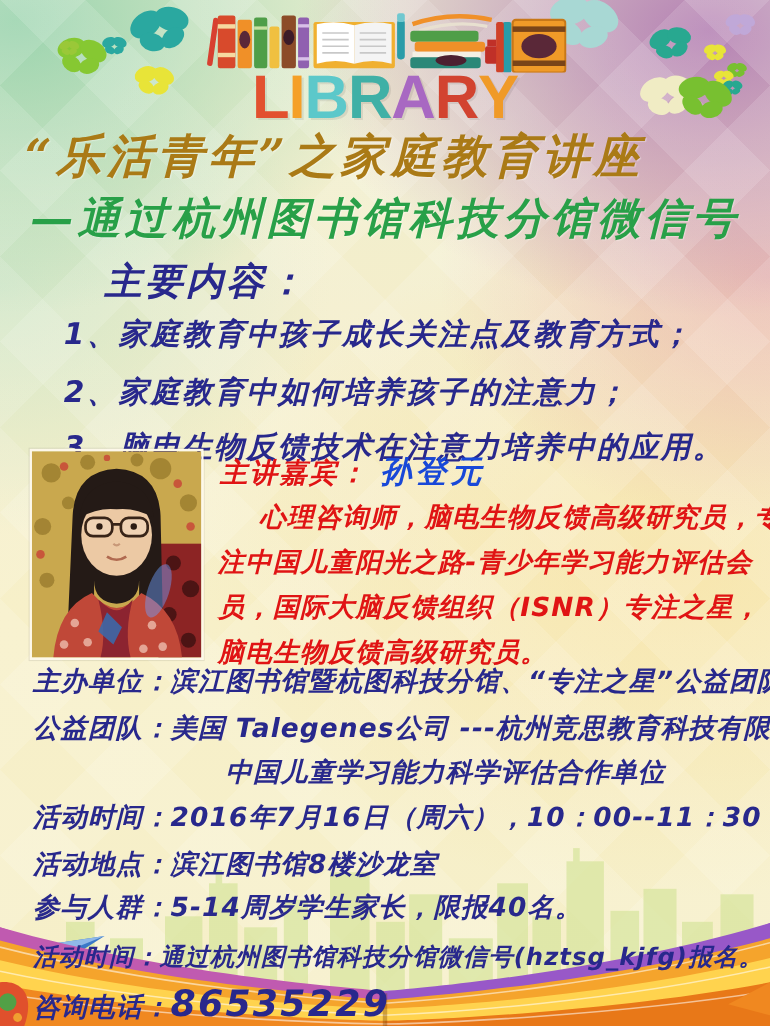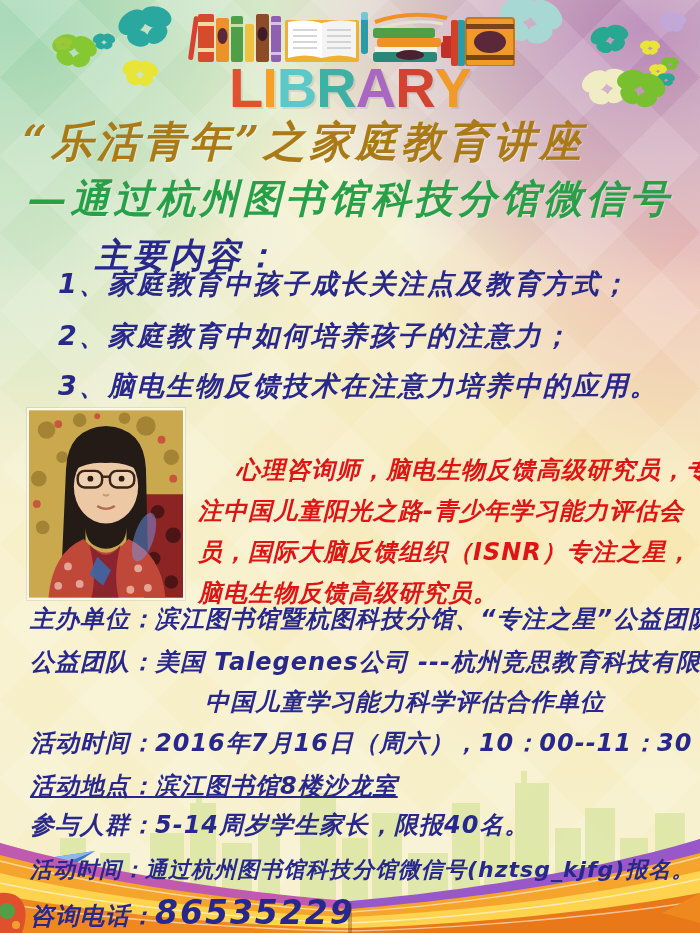--- a/index.html
+++ b/index.html
@@ -29,35 +29,35 @@
                  font-family:"Liberation Sans", sans-serif; text-shadow:2px 2px 0 rgba(0,0,0,.08); }
   .title1 { position:absolute; top:114px; left:0; width:608px; text-align:center;
             font-size:42px; font-weight:bold; font-style:italic; letter-spacing:4px;
             font-family:"DejaVu Serif", serif; }
   .title2 { position:absolute; top:172px; left:0; width:700px; text-align:center;
             font-size:39px; font-weight:bold; font-style:italic; letter-spacing:4px;
             font-family:"DejaVu Serif", serif; }
   .content-heading { position:absolute; left:95px; top:233px; font-size:34px; font-weight:bold;
             font-style:italic; letter-spacing:3px; }
   .content-item { position:absolute; left:58px; font-size:27px; font-weight:bold; font-style:italic;
-            letter-spacing:2px; white-space:nowrap; }
+            letter-spacing:2px; white-space:nowrap;margin-top:20px; }
   .item-0 { top:266px; } .item-1 { top:318px; } .item-2 { top:368px; }
   .photo { position:absolute; left:27px; top:408px; width:158px; height:192px;
            border:2px solid #fdf8ea; box-shadow:0 0 0 1px rgba(0,0,0,.08); }
   .speaker-line { position:absolute; left:200px; top:410px; font-size:25px; font-weight:bold;
            font-style:italic; letter-spacing:2px; white-space:nowrap; }
   .speaker-name { font-size:28px; letter-spacing:4px; }
   .bio { position:absolute; left:198px; top:450px; width:492px; }
   .bio-line { font-size:24px; font-weight:bold; font-style:italic; line-height:41px;
            letter-spacing:1px; white-space:nowrap; }
   .bio-indent { text-indent:38px; }
   .info-line { position:absolute; left:30px; font-size:24px; font-weight:bold; font-style:italic;
            letter-spacing:1px; white-space:nowrap; }
   .info-0 { top:603px; } .info-1 { top:646px; } .info-2 { top:686px; left:205px; }
-  .info-3 { top:727px; } .info-4 { top:770px;text-decoration:underline; } .info-5 { top:809px; }
+  .info-3 { top:727px; } .info-4 { top:770px; } .info-5 { top:809px; }
   .info-6 { top:855px; font-size:22px; } .info-7 { top:893px; }
   .phone-number { font-size:33px; letter-spacing:2px; }
   .bottom-art { position:absolute; left:0; bottom:0; width:700px; height:190px; pointer-events:none; }
   .txt-layer { text-shadow:1px 1px 1px rgba(255,255,255,.35); }
 </style>
 </head>
 <body>
 
 <div class="poster">
   <div class="diamonds"></div>
@@ -206,20 +206,24 @@
         <circle cx="52" cy="178" r="4"></circle>
         <circle cx="30" cy="180" r="4"></circle>
       <circle cx="112" cy="162" r="4"></circle>
         <circle cx="122" cy="182" r="4"></circle>
         <circle cx="104" cy="184" r="4"></circle>
     </g>
     <path d="M70,150 L84,164 L76,180 L62,168 Z" fill="#3c68a8" opacity="0.9"></path>
     <ellipse cx="118" cy="130" rx="10" ry="26" fill="rgba(110,160,255,0.45)" transform="rotate(18 118 130)"></ellipse>
   </svg>
 
+  <div class="speaker-line">
+    <span class="txt-layer" style="color:#e01414;">主讲嘉宾：</span>
+    <span class="speaker-name" style="color:#1848d8;">孙登元</span>
+  </div>
   <div class="bio" style="color:#e01414;">
     <div class="bio-line bio-indent">心理咨询师，脑电生物反馈高级研究员，专</div>
     <div class="bio-line">注中国儿童阳光之路-青少年学习能力评估会</div>
     <div class="bio-line">员，国际大脑反馈组织（ISNR）专注之星，</div>
     <div class="bio-line">脑电生物反馈高级研究员。</div>
   </div>
 
   <svg class="bottom-art" viewBox="0 0 700 190">
     <g fill="#d6e49c" opacity="0.7">
       <rect x="60" y="95" width="26" height="95"></rect>

